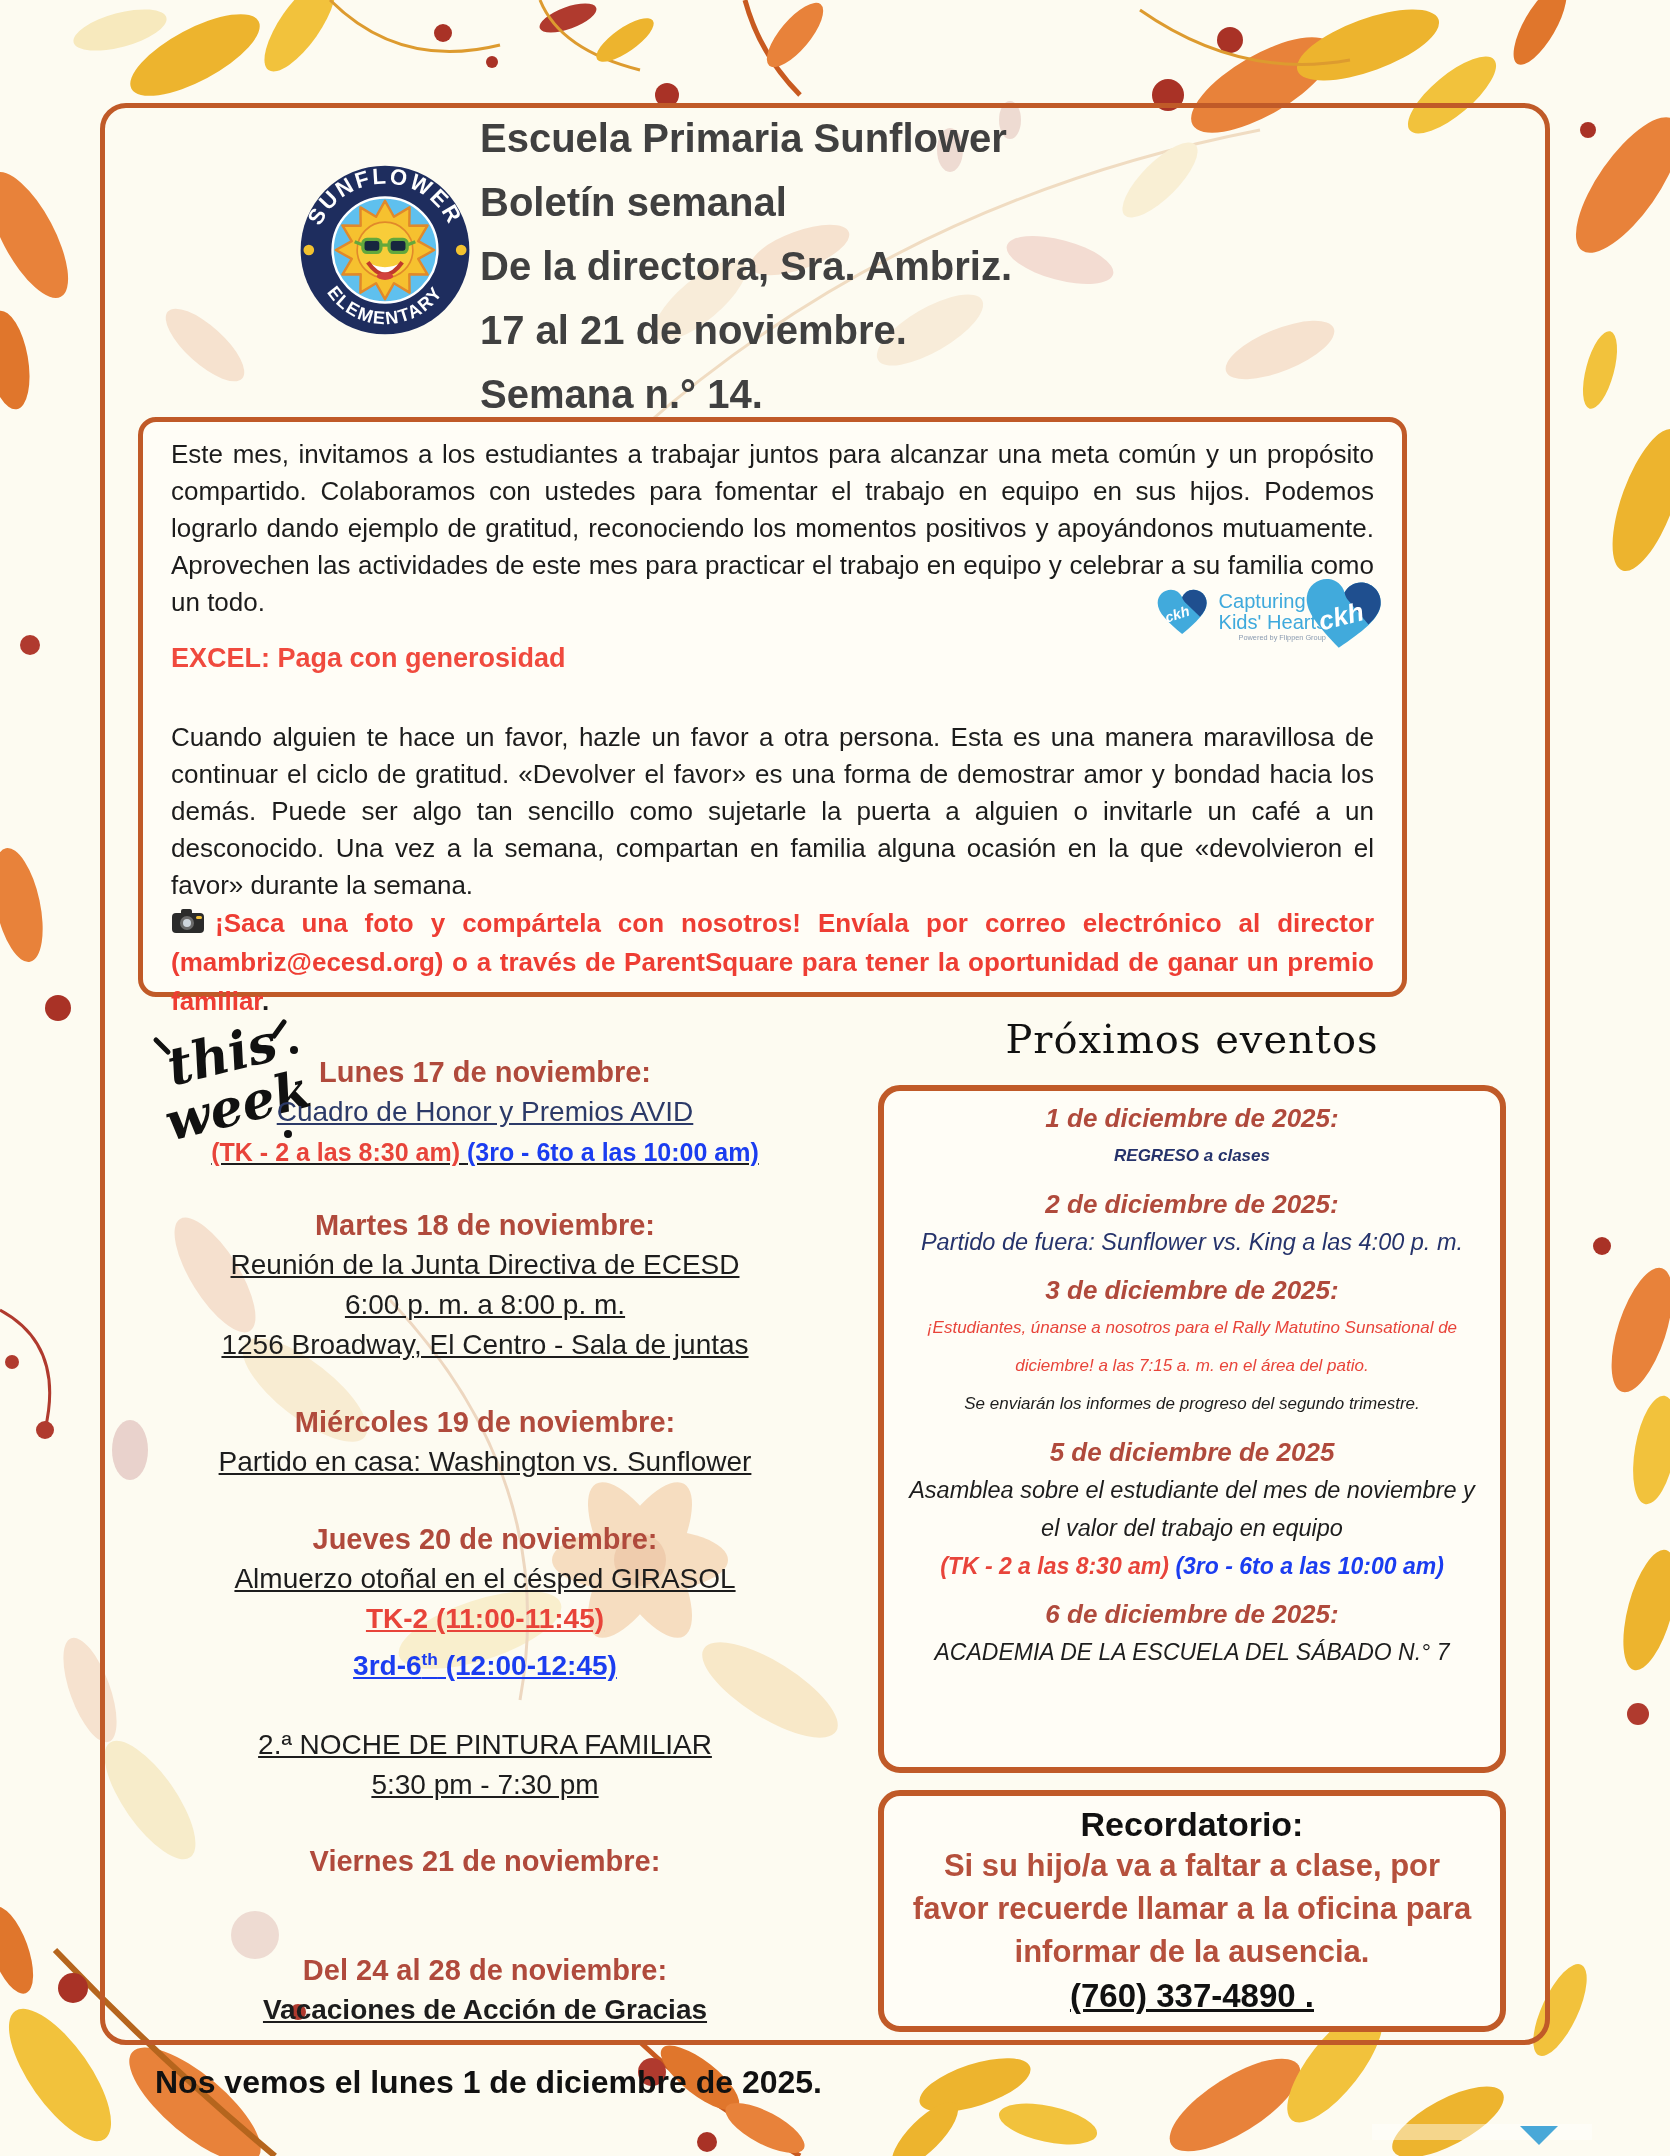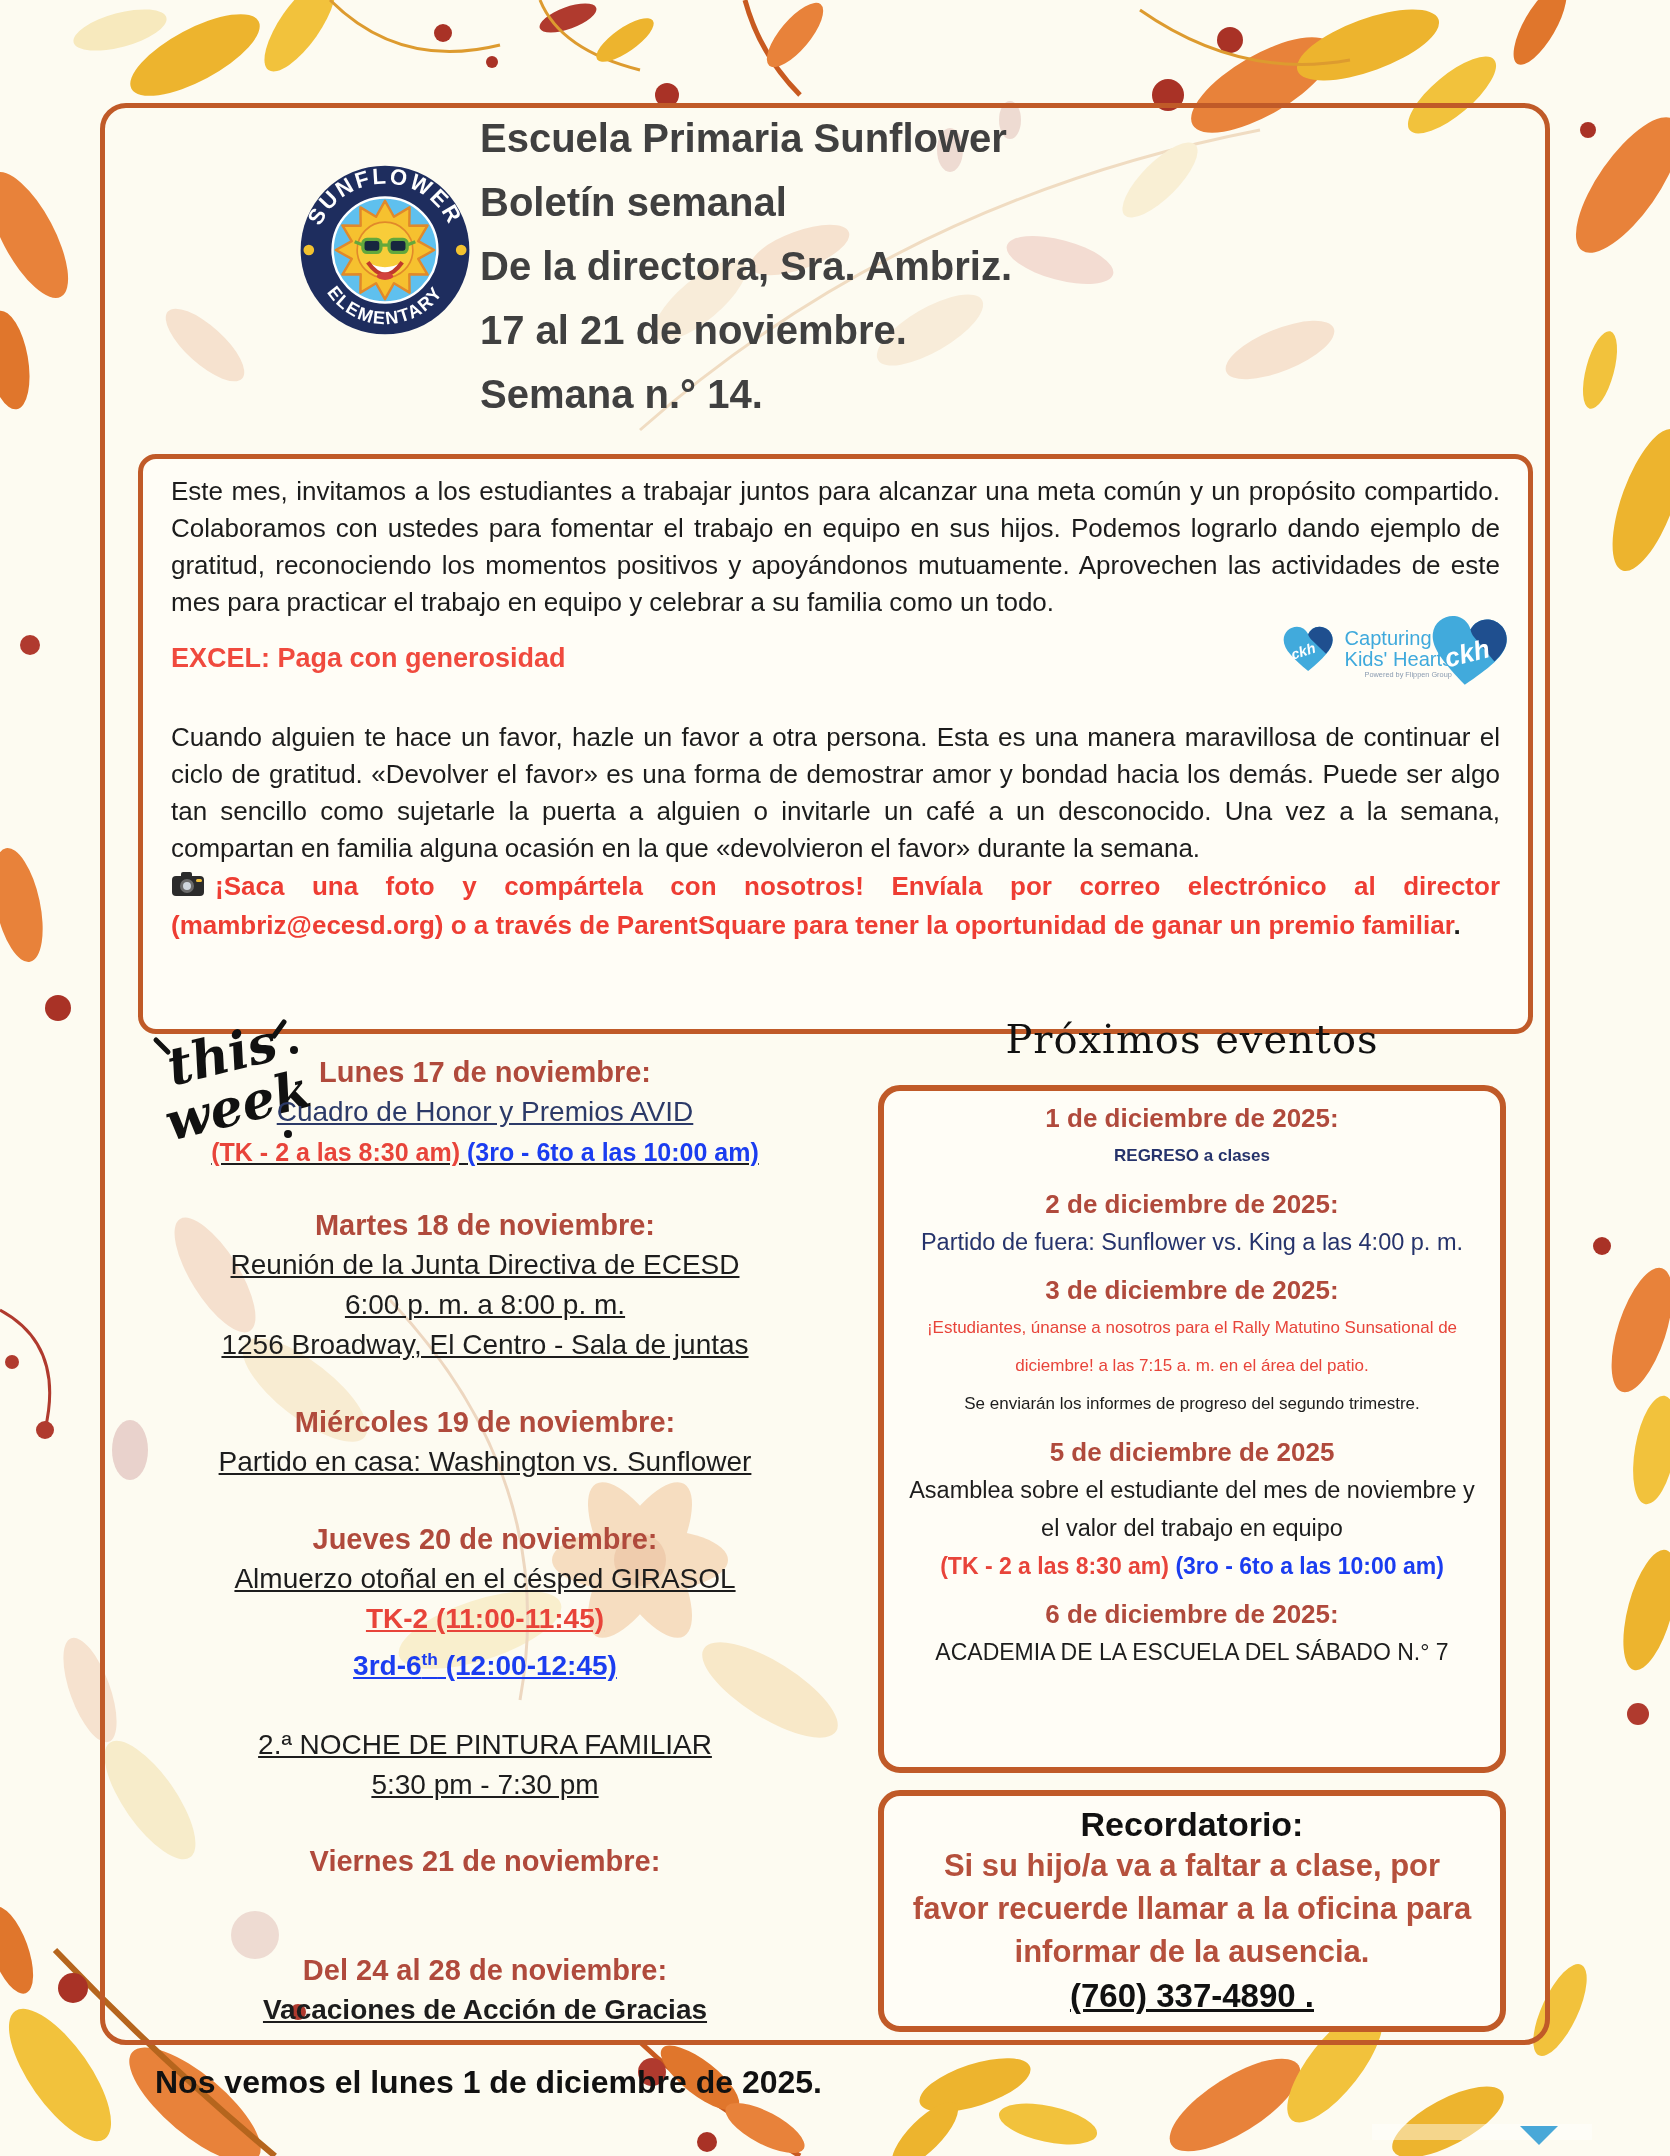--- a/index.html
+++ b/index.html
@@ -18,24 +18,23 @@
   .outer-box{
     left:100px;top:103px;width:1450px;height:1942px;
     border:5px solid #c05a28;border-radius:26px;box-sizing:border-box;
   }
   .logo-wrap{left:299px;top:164px;width:172px;height:172px;}
   .title-block{
     left:480px;top:106px;width:780px;text-align:left;
     font-size:40px;font-weight:700;line-height:64px;color:#404040;
   }
   .msg-box{
-    left:138px;top:417px;width:1395px;height:580px;box-sizing:border-box;
+    left:138px;top:417px;width:1269px;height:580px;box-sizing:border-box;
     border:5px solid #c05a28;border-radius:18px;background:#fffdf6;
     padding:14px 28px 8px 28px;
-    margin-top:37px;
   }
   .para{margin:0;font-size:26px;line-height:37px;color:#1c1c1c;text-align:justify;}
   .excel-row{margin-top:22px;height:36px;}
   .excel{color:#f04a3e;font-weight:700;font-size:27px;}
   .p2{margin-top:40px;}
   .callout{color:#ee3d33;font-weight:700;font-size:26px;line-height:39px;margin-top:0;}
   .callout .enddot{color:#1c1c1c;font-weight:700;}
   .ckh-wrap{right:18px;top:156px;width:232px;height:78px;}
   .cam{display:inline-block;vertical-align:-2px;margin-right:10px;}
 
@@ -60,21 +59,21 @@
 
   .upcoming-title{
     left:878px;top:1016px;width:628px;text-align:center;
     font-family:"DejaVu Serif",serif;font-size:40px;color:#111;letter-spacing:1px;
   }
   .events-box{
     left:878px;top:1085px;width:628px;height:688px;box-sizing:border-box;
     border:6px solid #c05a28;border-radius:22px;background:#fffdf6;
     padding:8px 14px 6px 14px;text-align:center;
   }
-  .eg{margin-bottom:10px;}
+  .eg{margin-bottom:10px;font-style:italic;}
   .ev{font-size:17px;line-height:38px;color:#1d1d1d;}
   .evh{font-size:26px;line-height:38px;font-weight:700;color:#b04a3c;}
   .evnavy{color:#26336b;}
   .evred{color:#e8443a;}
   .tight{font-size:23.5px;}
   .caps{font-size:23px;}
 
   .reminder-box{
     left:878px;top:1790px;width:628px;height:242px;box-sizing:border-box;
     border:6px solid #c05a28;border-radius:22px;background:#fffdf6;

